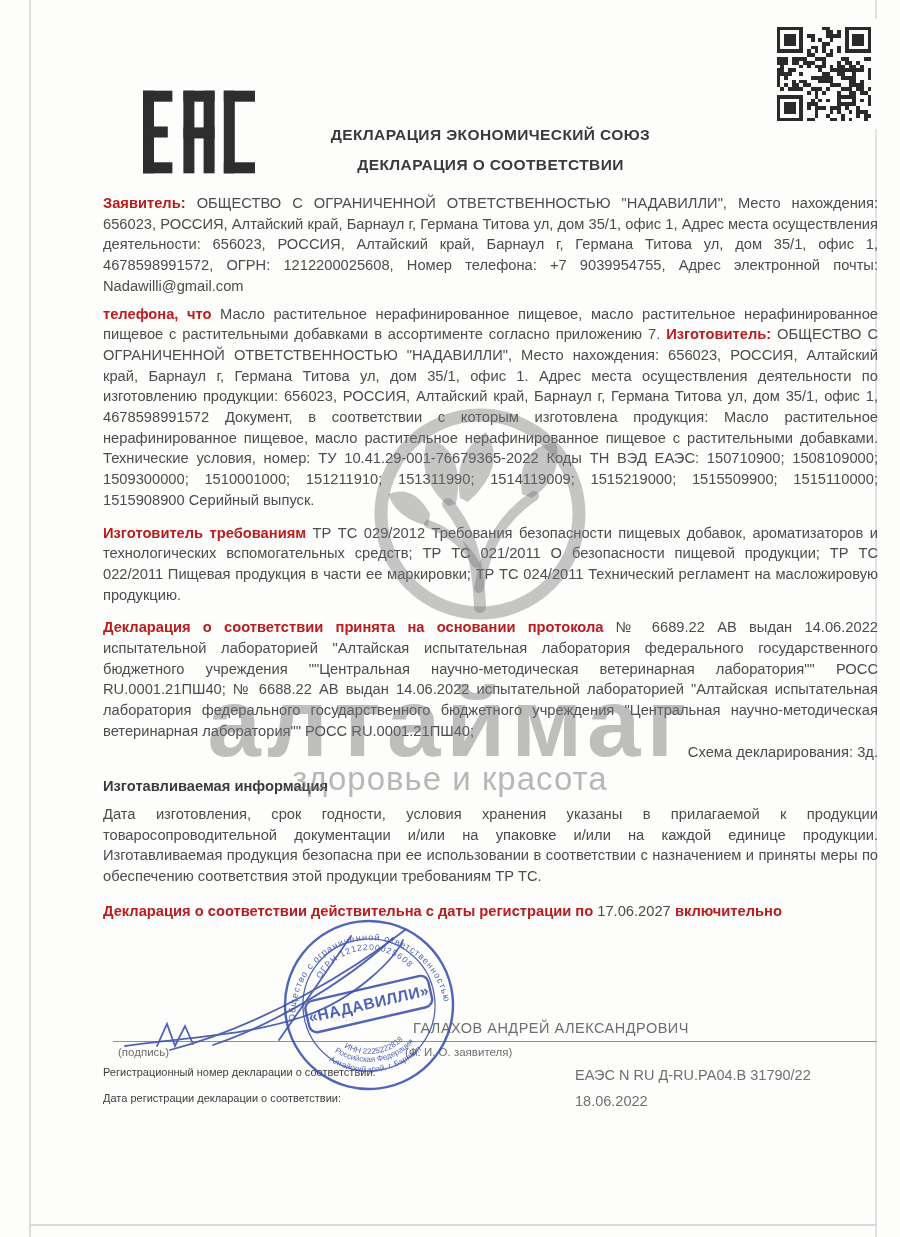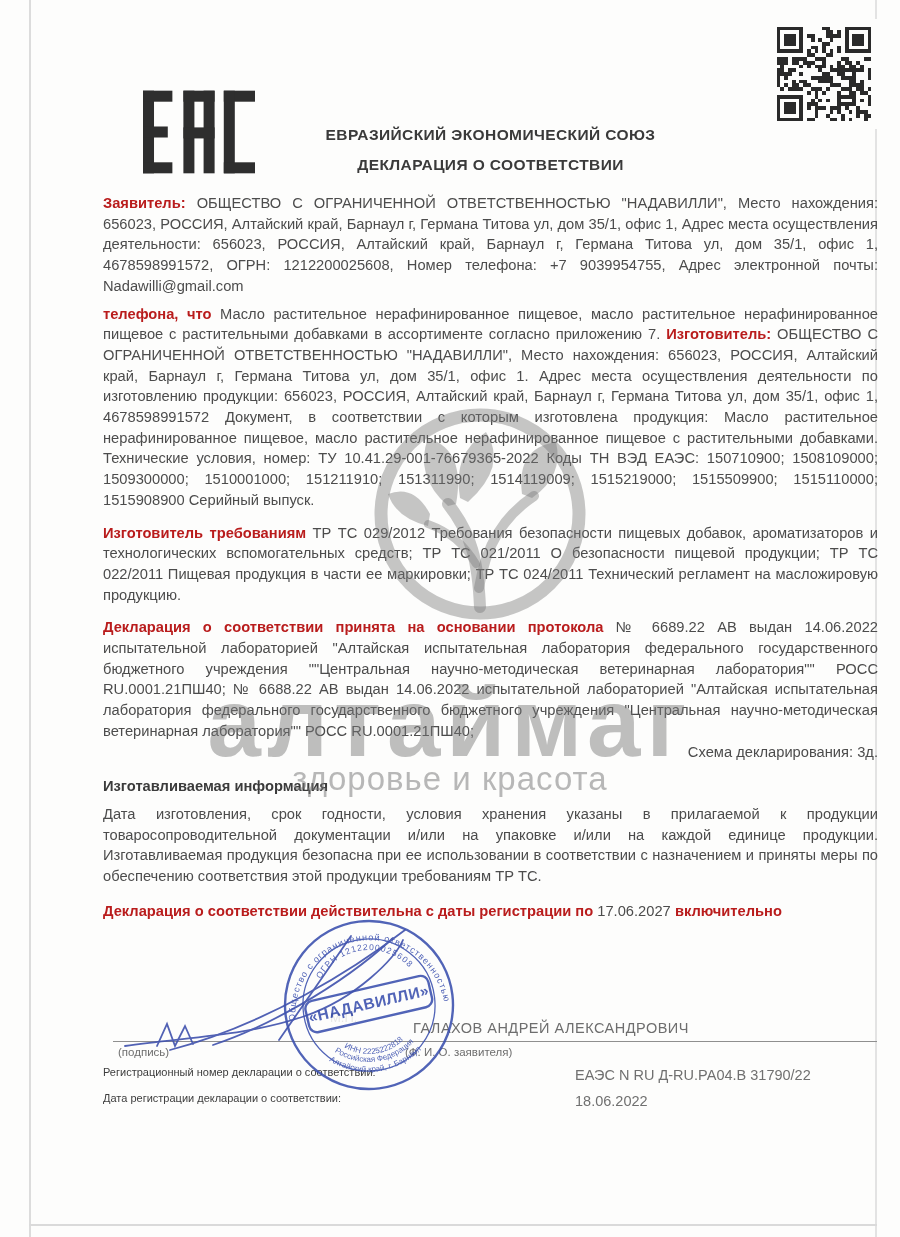--- a/index.html
+++ b/index.html
@@ -382,21 +382,21 @@
         <rect x="11" y="26" width="1" height="1" fill="#2a2a2a"></rect>
         <rect x="16" y="26" width="1" height="1" fill="#2a2a2a"></rect>
         <rect x="17" y="26" width="1" height="1" fill="#2a2a2a"></rect>
         <rect x="19" y="26" width="1" height="1" fill="#2a2a2a"></rect>
         <rect x="21" y="26" width="1" height="1" fill="#2a2a2a"></rect>
         <rect x="25" y="26" width="1" height="1" fill="#2a2a2a"></rect>
       </svg>
   </div>
 
   <div class="titles">
-    <div class="t1">ЕВРАЗИЙСКИЙ ЭКОНОМИЧЕСКИЙ СОЮЗ</div>
+    <div class="t1">ДЕКЛАРАЦИЯ ЭКОНОМИЧЕСКИЙ СОЮЗ</div>
     <div class="t2">ДЕКЛАРАЦИЯ О СООТВЕТСТВИИ</div>
   </div>
 
   <div class="content">
     <p>
       <b>Заявитель:</b>
       <span>ОБЩЕСТВО С ОГРАНИЧЕННОЙ ОТВЕТСТВЕННОСТЬЮ "НАДАВИЛЛИ", Место нахождения: 656023, РОССИЯ, Алтайский край, Барнаул г, Германа Титова ул, дом 35/1, офис 1, Адрес места осуществления деятельности: 656023, РОССИЯ, Алтайский край, Барнаул г, Германа Титова ул, дом 35/1, офис 1, 4678598991572, ОГРН: 1212200025608, Номер телефона: +7 9039954755, Адрес электронной почты: Nadawilli@gmail.com</span>
     </p>
     <p>
       <b>телефона, что</b>

